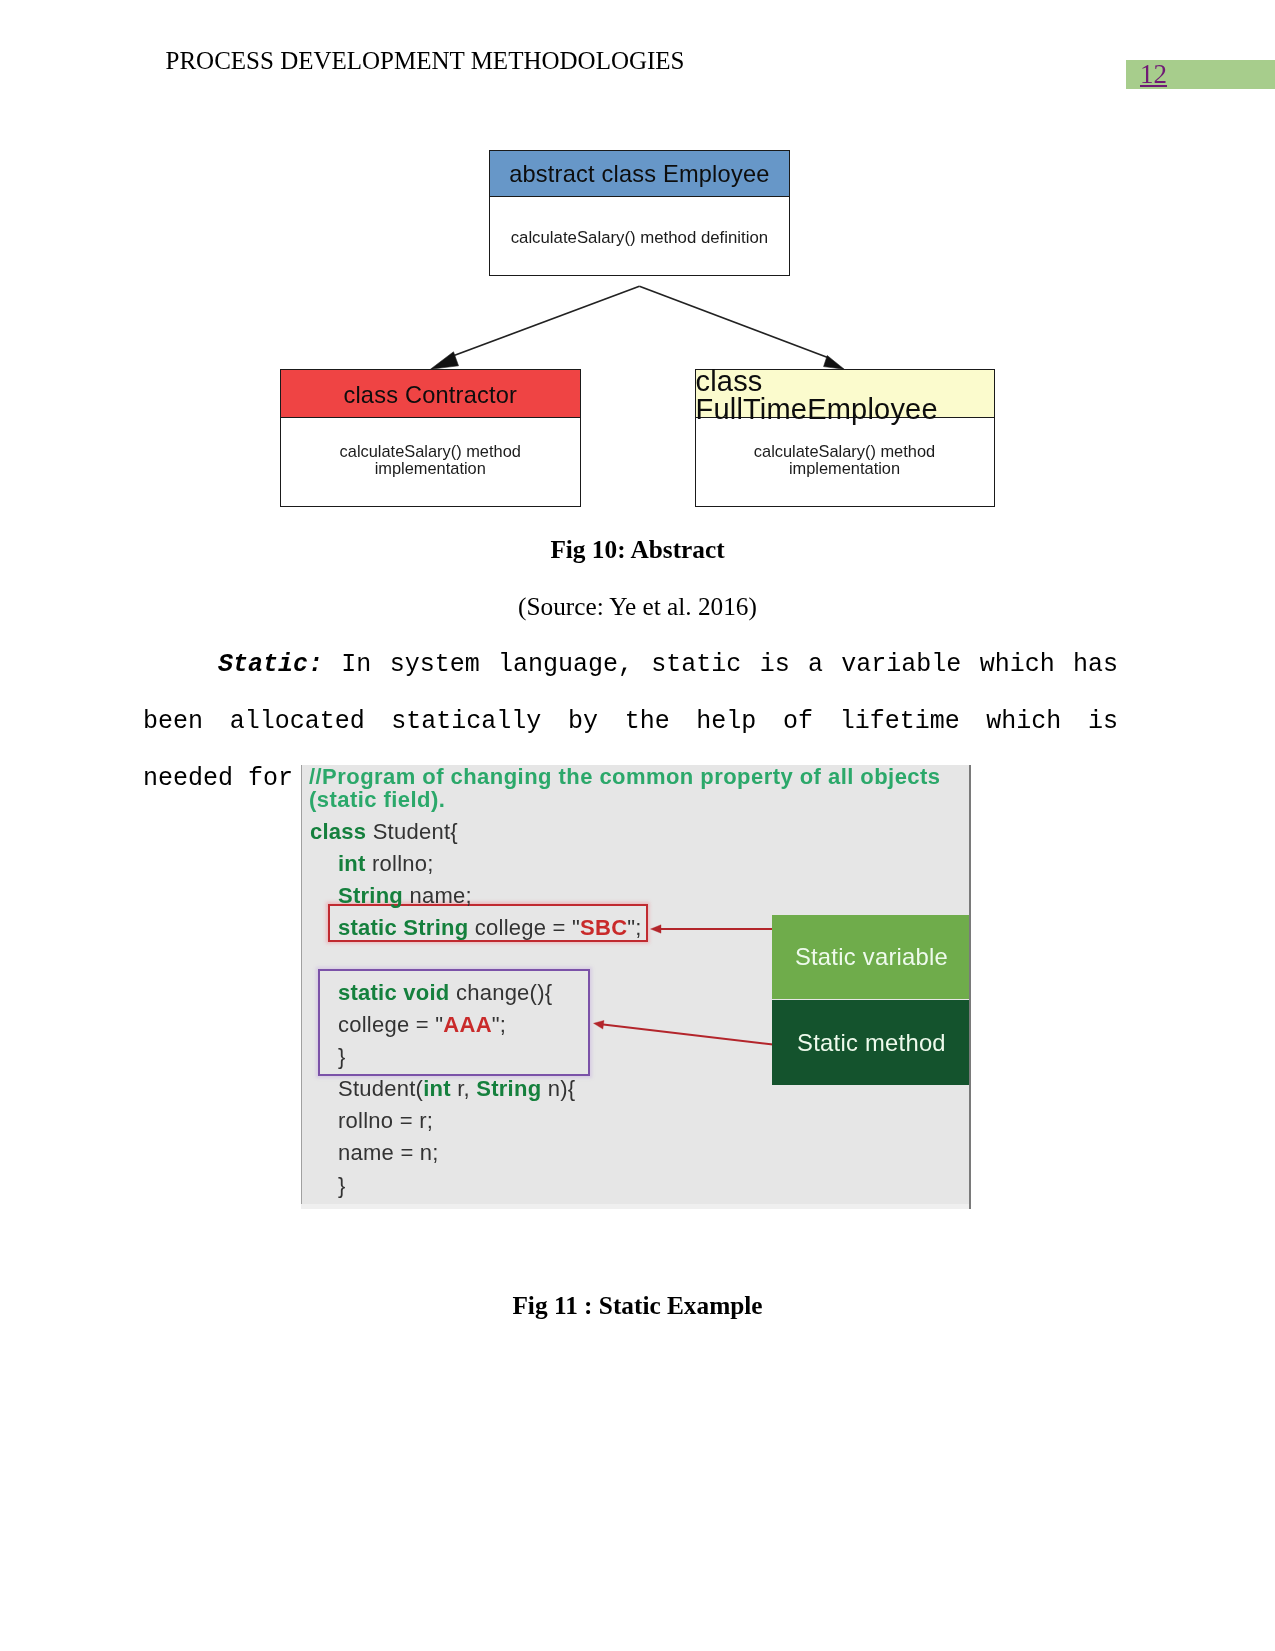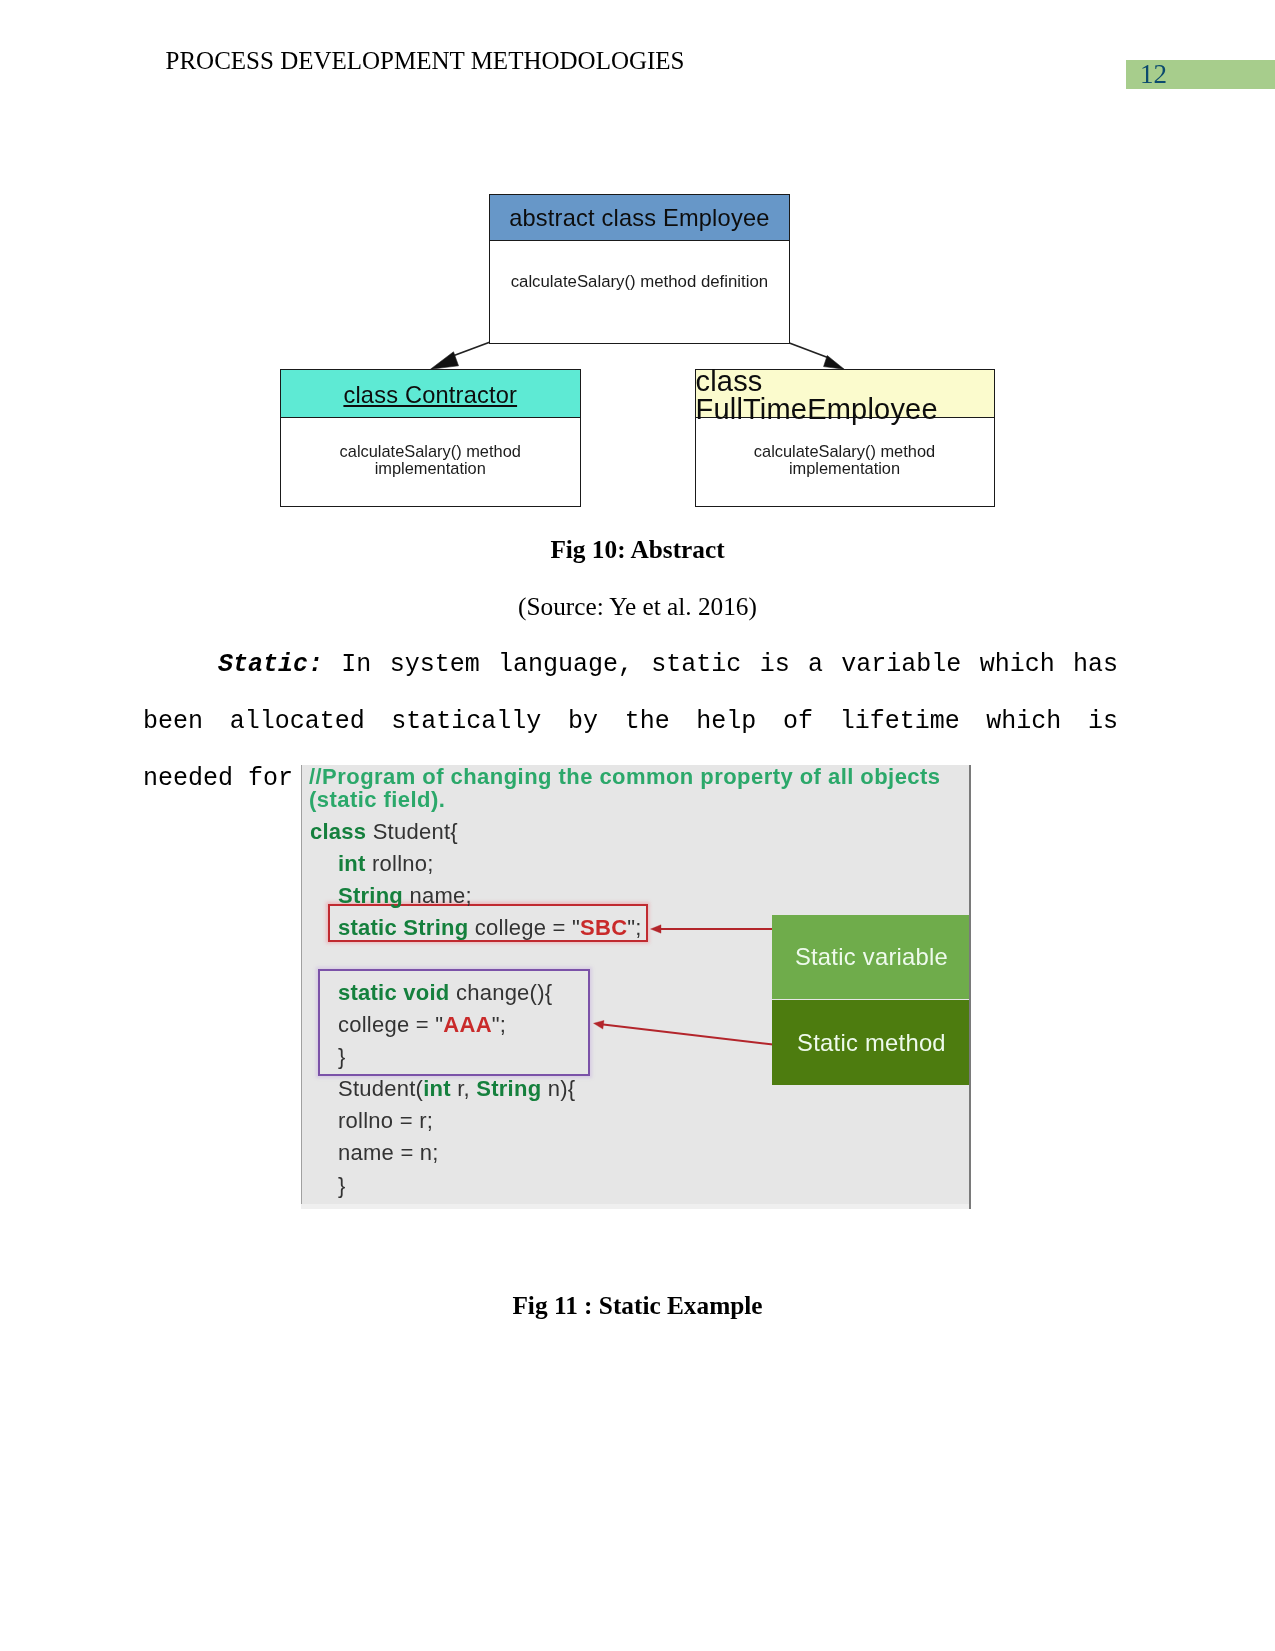--- a/index.html
+++ b/index.html
@@ -18,21 +18,21 @@
     position:absolute; left:165.5px; top:45px;
     font-size:25px; line-height:32px;
     white-space:nowrap;
   }
   .page-badge {
     position:absolute; left:1125.5px; top:60px; width:160px; height:28.6px;
     background:#a7cd8c;
   }
   .page-badge .pn {
     position:absolute; left:14.5px; top:-2.5px;
-    font-size:27px; line-height:32px; color:#0c4a6e;
+    font-size:27px; line-height:32px; color:#701a75;text-decoration:underline;
   }
 
   
   .uml-box { position:absolute; box-sizing:border-box; border:1.6px solid #1a1a1a; background:#ffffff; }
   .uml-hdr {
     position:absolute; left:0; top:0; right:0;
     box-sizing:border-box; border-bottom:1.6px solid #1a1a1a;
     display:flex; align-items:center; justify-content:center;
     font-family:"Liberation Sans", sans-serif;
     color:#0d0d0d;
@@ -111,21 +111,21 @@
       <polygon points="844.2,369.2 827.2,355.5 823.6,366.6" stroke-width="0.6"></polygon>
     </g>
   </svg>
 
   <div class="uml-box" id="box-parent">
     <div class="uml-hdr" id="hdr-parent" style="background-color: rgb(103, 151, 200);">abstract class Employee</div>
     <div class="uml-body" id="body-parent">calculateSalary() method definition</div>
   </div>
 
   <div class="uml-box" id="box-child1">
-    <div class="uml-hdr" id="hdr-child1" style="background-color: #5eead4; text-decoration: underline;">class Contractor</div>
+    <div class="uml-hdr" id="hdr-child1" style="background-color: #ef4444;">class Contractor</div>
     <div class="uml-body" id="body-child1">
       <div>calculateSalary() method</div>
       <div>implementation</div>
     </div>
   </div>
 
   <div class="uml-box" id="box-child2">
     <div class="uml-hdr" id="hdr-child2" style="background-color: rgb(251, 251, 205);">class FullTimeEmployee</div>
     <div class="uml-body" id="body-child2">
       <div>calculateSalary() method</div>
@@ -165,32 +165,32 @@
     <div class="cl" style="left:37px; top:247.2px"><span>college = "</span><span class="st">AAA</span><span>";</span></div>
     <div class="cl" style="left:37px; top:279.3px">}</div>
     <div class="cl" style="left:37px; top:311.5px"><span>Student(</span><span class="kw">int</span><span> r, </span><span class="kw">String</span><span> n){</span></div>
     <div class="cl" style="left:37px; top:343.7px">rollno = r;</div>
     <div class="cl" style="left:37px; top:375.8px">name = n;</div>
     <div class="cl" style="left:37px; top:408.0px">}</div>
 
     <div class="callout" id="co-var" style="background-color: rgb(111, 172, 75);">
         <span>Static variable</span>
       </div>
-    <div class="callout" id="co-meth" style="background-color: #4d7c0f;">
+    <div class="callout" id="co-meth" style="background-color: #14532d;">
         <span>Static method</span>
       </div>
   </div>
 
   <div class="cap b" style="top:1290px">Fig 11 : Static Example</div>
 
 </div>
 
 <style>
   
-  #box-parent { left:489.2px; top:149.8px; width:300.4px; height:150px;margin-top:44px; }
+  #box-parent { left:489.2px; top:149.8px; width:300.4px; height:126px; }
   #hdr-parent { height:46.5px; background:#6797c8; font-size:23.6px; line-height:28px; padding-top:1.5px; letter-spacing:0.2px; }
   #body-parent { top:78px; font-size:16.8px; line-height:17.5px; }
 
   #box-child1 { left:280px; top:368.5px; width:300.5px; height:138px; }
   #hdr-child1 { height:48px; background:#fbfbcd; font-size:23.6px; line-height:28px; padding-top:4px; letter-spacing:0.2px; }
   #body-child1 { top:73.5px; font-size:16.4px; line-height:17.2px; }
 
   #box-child2 { left:694.5px; top:368.5px; width:300px; height:138px; }
   #hdr-child2 { height:48px; background:#fbfbcd; font-size:29px; line-height:28px; padding-top:4px; letter-spacing:0.2px; }
   #body-child2 { top:73.5px; font-size:16.4px; line-height:17.2px; }

